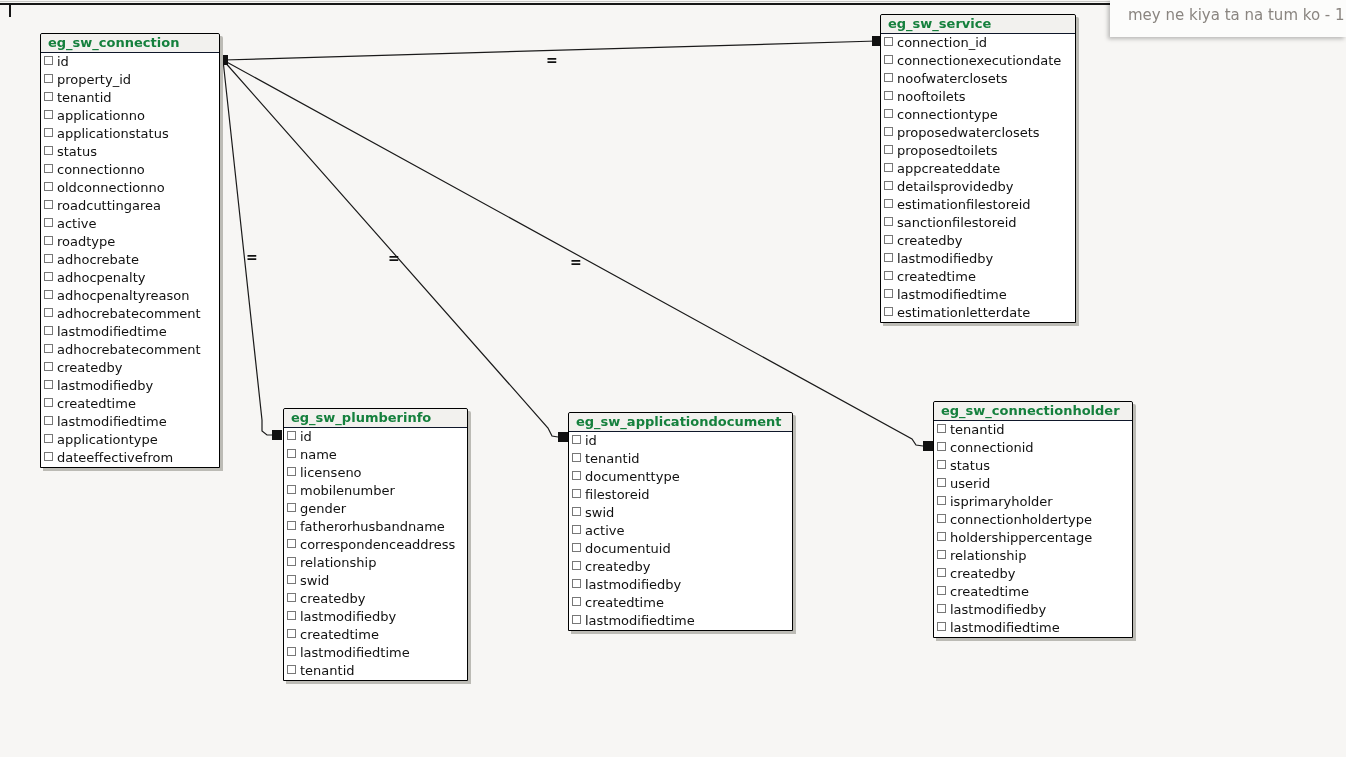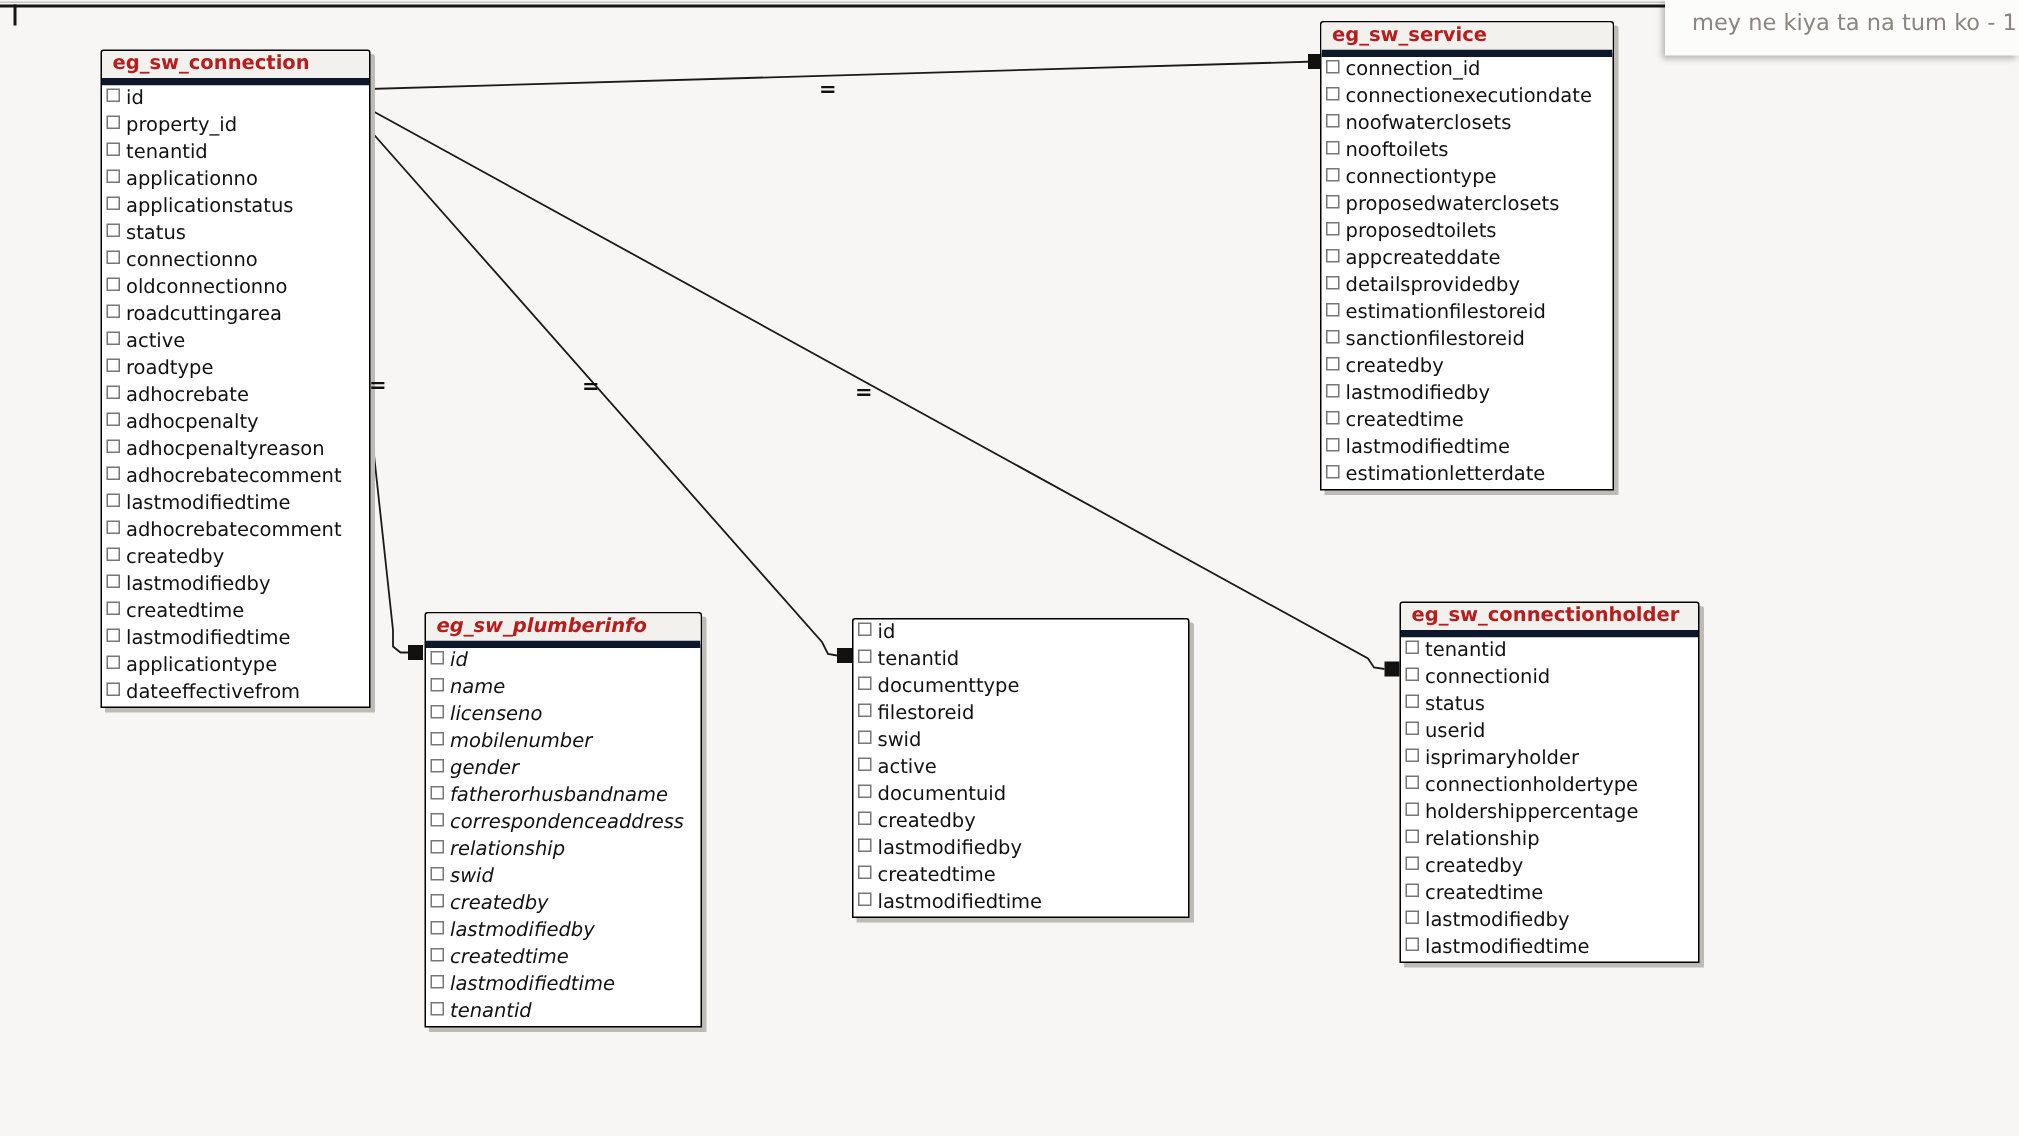--- a/index.html
+++ b/index.html
@@ -20,22 +20,22 @@
   svg.connectors rect{fill:#111;}
 
   .entity{
     position:absolute;z-index:2;
     background:#fff;border:1px solid #000;
     box-shadow:3px 3px 0 #bcbbb5;
     border-radius:2px 2px 0 0;
   }
   .entity-title{
     height:18px;line-height:18px;
-    background:#f2f1ee;border-bottom:5px solid #0f172a;
-    font-size:13px;font-weight:bold;color:#b91c1c;
+    background:#f2f1ee;border-bottom:1px solid #0f172a;
+    font-size:13px;font-weight:bold;color:#15803d;
     padding-left:7px;white-space:nowrap;overflow:hidden;
     border-radius:2px 2px 0 0;
   }
   .field-row{
     height:18px;line-height:18px;
     font-size:13px;color:#111;
     padding-left:3px;white-space:nowrap;overflow:hidden;
   }
   .cb{
     display:inline-block;width:7px;height:7px;
@@ -73,21 +73,21 @@
     <polyline points="223,60 262,420 262,431 267,435 272,435"></polyline>
     <polyline points="223,60 548,428 552,436 558,437"></polyline>
     <polyline points="223,60 912,439 916,445 923,446"></polyline>
     <rect x="218" y="55" width="10" height="10"></rect>
     <rect x="872" y="36" width="10" height="10"></rect>
     <rect x="272" y="430" width="10" height="10"></rect>
     <rect x="558" y="432" width="10" height="10"></rect>
     <rect x="923" y="441" width="10" height="10"></rect>
   </svg>
 
-  <div class="entity" style="left:40px;top:33px;width:178px;margin-left:27px;">
+  <div class="entity" style="left:40px;top:33px;width:178px;">
     <div class="entity-title">eg_sw_connection</div>
     <div class="entity-fields">
         <div class="field-row"><span class="cb"></span><span>id</span></div>
         <div class="field-row"><span class="cb"></span><span>property_id</span></div>
         <div class="field-row"><span class="cb"></span><span>tenantid</span></div>
         <div class="field-row"><span class="cb"></span><span>applicationno</span></div>
         <div class="field-row"><span class="cb"></span><span>applicationstatus</span></div>
         <div class="field-row"><span class="cb"></span><span>status</span></div>
         <div class="field-row"><span class="cb"></span><span>connectionno</span></div>
         <div class="field-row"><span class="cb"></span><span>oldconnectionno</span></div>
@@ -124,41 +124,42 @@
         <div class="field-row"><span class="cb"></span><span>estimationfilestoreid</span></div>
         <div class="field-row"><span class="cb"></span><span>sanctionfilestoreid</span></div>
         <div class="field-row"><span class="cb"></span><span>createdby</span></div>
         <div class="field-row"><span class="cb"></span><span>lastmodifiedby</span></div>
         <div class="field-row"><span class="cb"></span><span>createdtime</span></div>
         <div class="field-row"><span class="cb"></span><span>lastmodifiedtime</span></div>
         <div class="field-row"><span class="cb"></span><span>estimationletterdate</span></div>
       </div>
   </div>
 
-  <div class="entity" style="left:283px;top:408px;width:183px;font-style:italic;">
+  <div class="entity" style="left:283px;top:408px;width:183px;">
     <div class="entity-title">eg_sw_plumberinfo</div>
     <div class="entity-fields">
         <div class="field-row"><span class="cb"></span><span>id</span></div>
         <div class="field-row"><span class="cb"></span><span>name</span></div>
         <div class="field-row"><span class="cb"></span><span>licenseno</span></div>
         <div class="field-row"><span class="cb"></span><span>mobilenumber</span></div>
         <div class="field-row"><span class="cb"></span><span>gender</span></div>
         <div class="field-row"><span class="cb"></span><span>fatherorhusbandname</span></div>
         <div class="field-row"><span class="cb"></span><span>correspondenceaddress</span></div>
         <div class="field-row"><span class="cb"></span><span>relationship</span></div>
         <div class="field-row"><span class="cb"></span><span>swid</span></div>
         <div class="field-row"><span class="cb"></span><span>createdby</span></div>
         <div class="field-row"><span class="cb"></span><span>lastmodifiedby</span></div>
         <div class="field-row"><span class="cb"></span><span>createdtime</span></div>
         <div class="field-row"><span class="cb"></span><span>lastmodifiedtime</span></div>
         <div class="field-row"><span class="cb"></span><span>tenantid</span></div>
       </div>
   </div>
 
   <div class="entity" style="left:568px;top:412px;width:223px;">
+    <div class="entity-title">eg_sw_applicationdocument</div>
     <div class="entity-fields">
         <div class="field-row"><span class="cb"></span><span>id</span></div>
         <div class="field-row"><span class="cb"></span><span>tenantid</span></div>
         <div class="field-row"><span class="cb"></span><span>documenttype</span></div>
         <div class="field-row"><span class="cb"></span><span>filestoreid</span></div>
         <div class="field-row"><span class="cb"></span><span>swid</span></div>
         <div class="field-row"><span class="cb"></span><span>active</span></div>
         <div class="field-row"><span class="cb"></span><span>documentuid</span></div>
         <div class="field-row"><span class="cb"></span><span>createdby</span></div>
         <div class="field-row"><span class="cb"></span><span>lastmodifiedby</span></div>

